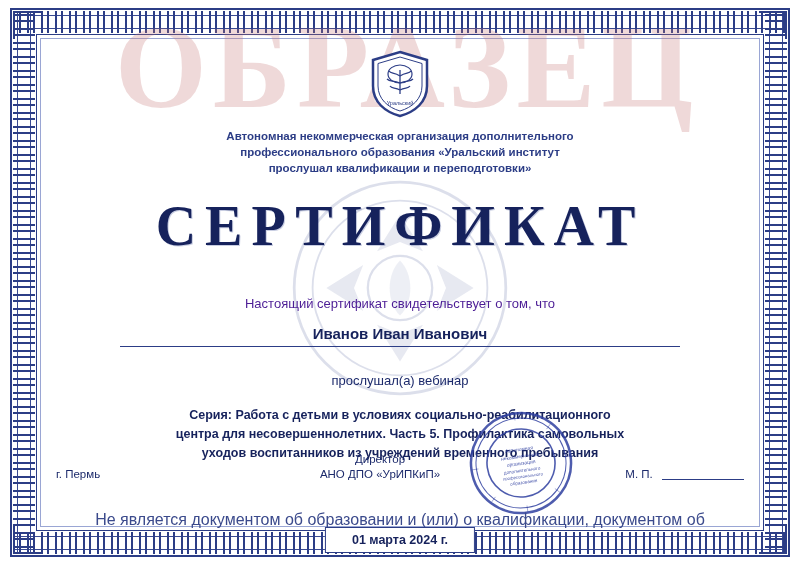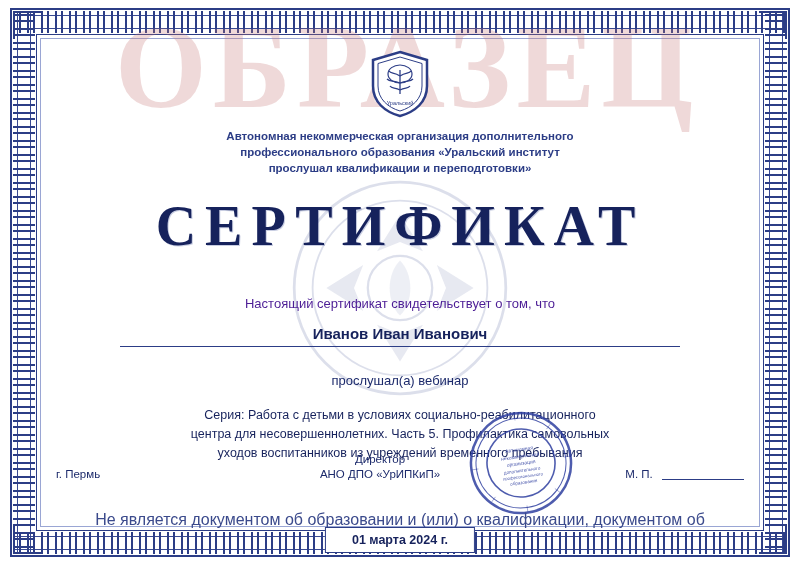--- a/index.html
+++ b/index.html
@@ -159,21 +159,21 @@
   }
 
   .listened {
     font-size: 13px;
     margin-top: 26px;
     color: #1c2a6b;
   }
 
   .course {
     font-size: 12.5px;
-    font-weight: 400;
+    font-weight: 700;
     line-height: 19px;
     color: #16225c;
     margin: 18px auto 0 auto;
     width: 600px;
   }
 
   
   .footer {
     position: absolute;
     left: 56px; right: 56px;

